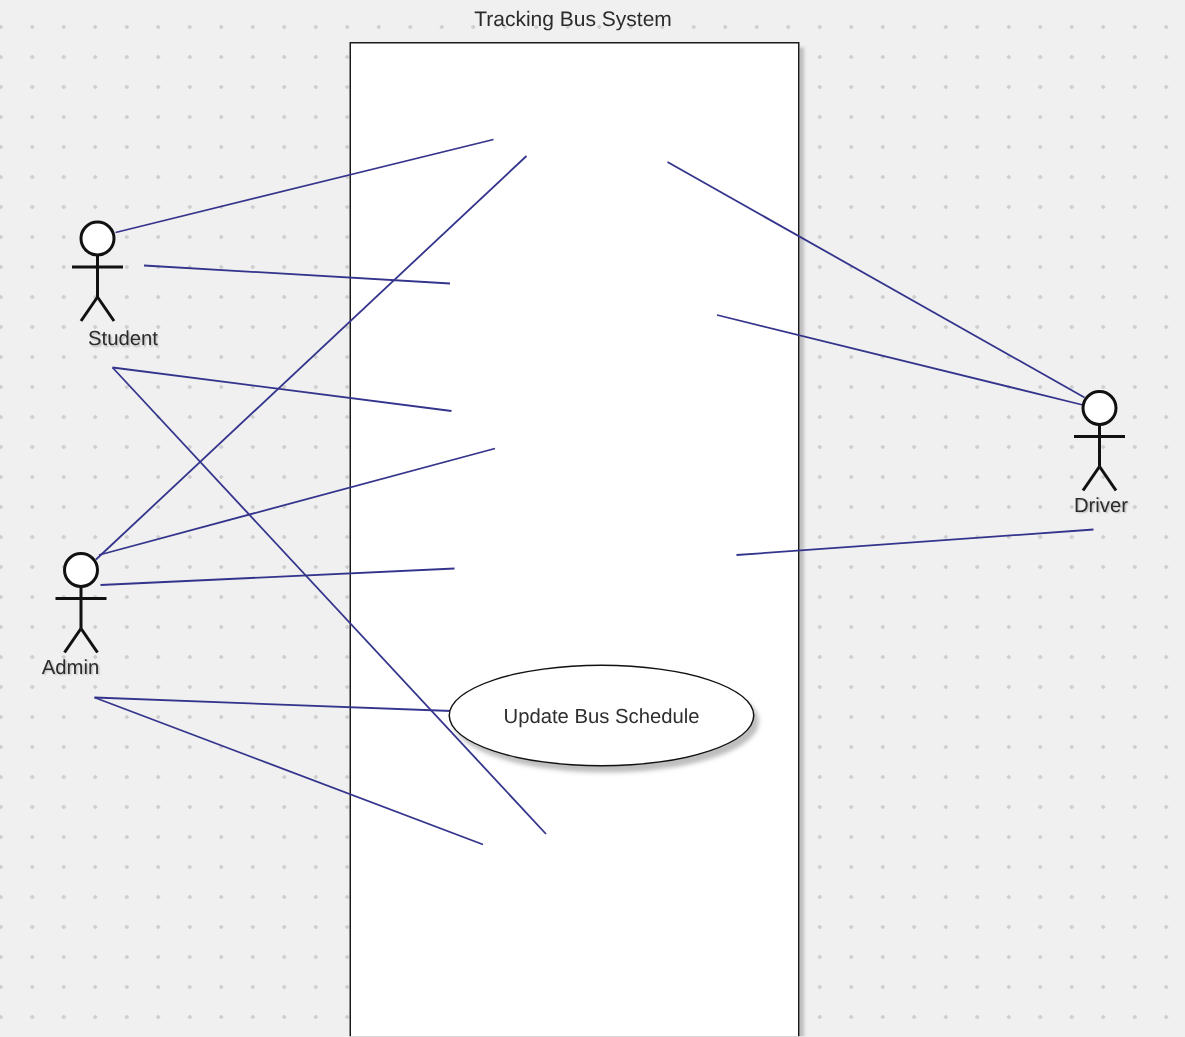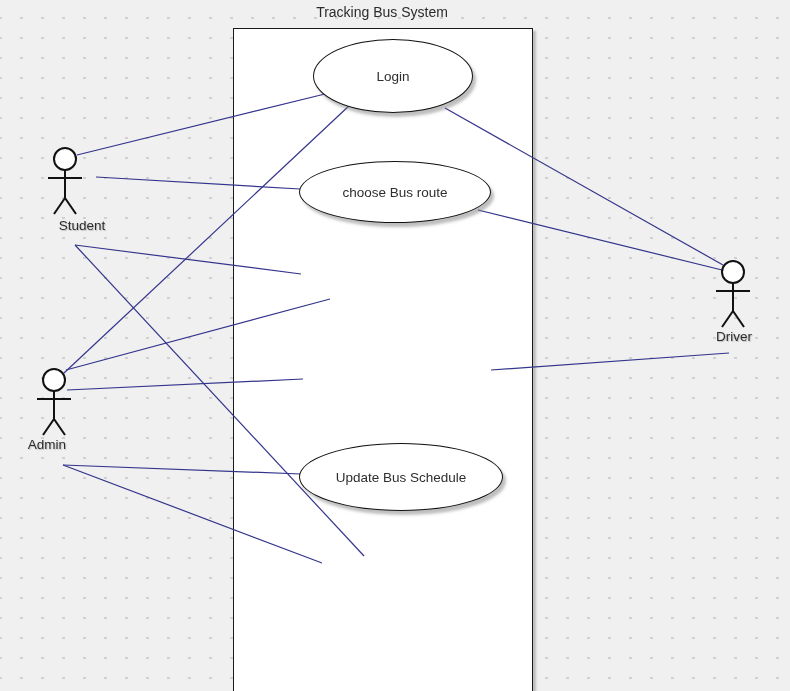--- a/index.html
+++ b/index.html
@@ -98,26 +98,20 @@
       </g>
       <g stroke="#111111" stroke-width="2">
         <circle cx="733" cy="272" r="11" fill="#ffffff"></circle>
         <line x1="733" y1="283" x2="733" y2="311"></line>
         <line x1="716" y1="291" x2="750" y2="291"></line>
         <line x1="733" y1="311" x2="722" y2="327"></line>
         <line x1="733" y1="311" x2="744" y2="327"></line>
       </g>
     </svg>
 
-  <div class="usecase" style="left: 313px; top: 39px; width: 158px; height: 72px;">
-    <span>Login</span>
-  </div>
-  <div class="usecase" style="left: 299px; top: 161px; width: 190px; height: 60px;">
-    <span>choose Bus route</span>
-  </div>
   <div class="usecase" style="left: 299px; top: 443px; width: 202px; height: 66px;">
     <span>Update Bus Schedule</span>
   </div>
 
   <div class="actor-label" style="left: 22px; top: 218px;">Student</div>
   <div class="actor-label" style="left: -13px; top: 437px;">Admin</div>
   <div class="actor-label" style="left: 674px; top: 329px;">Driver</div>
 
 </div>
 

